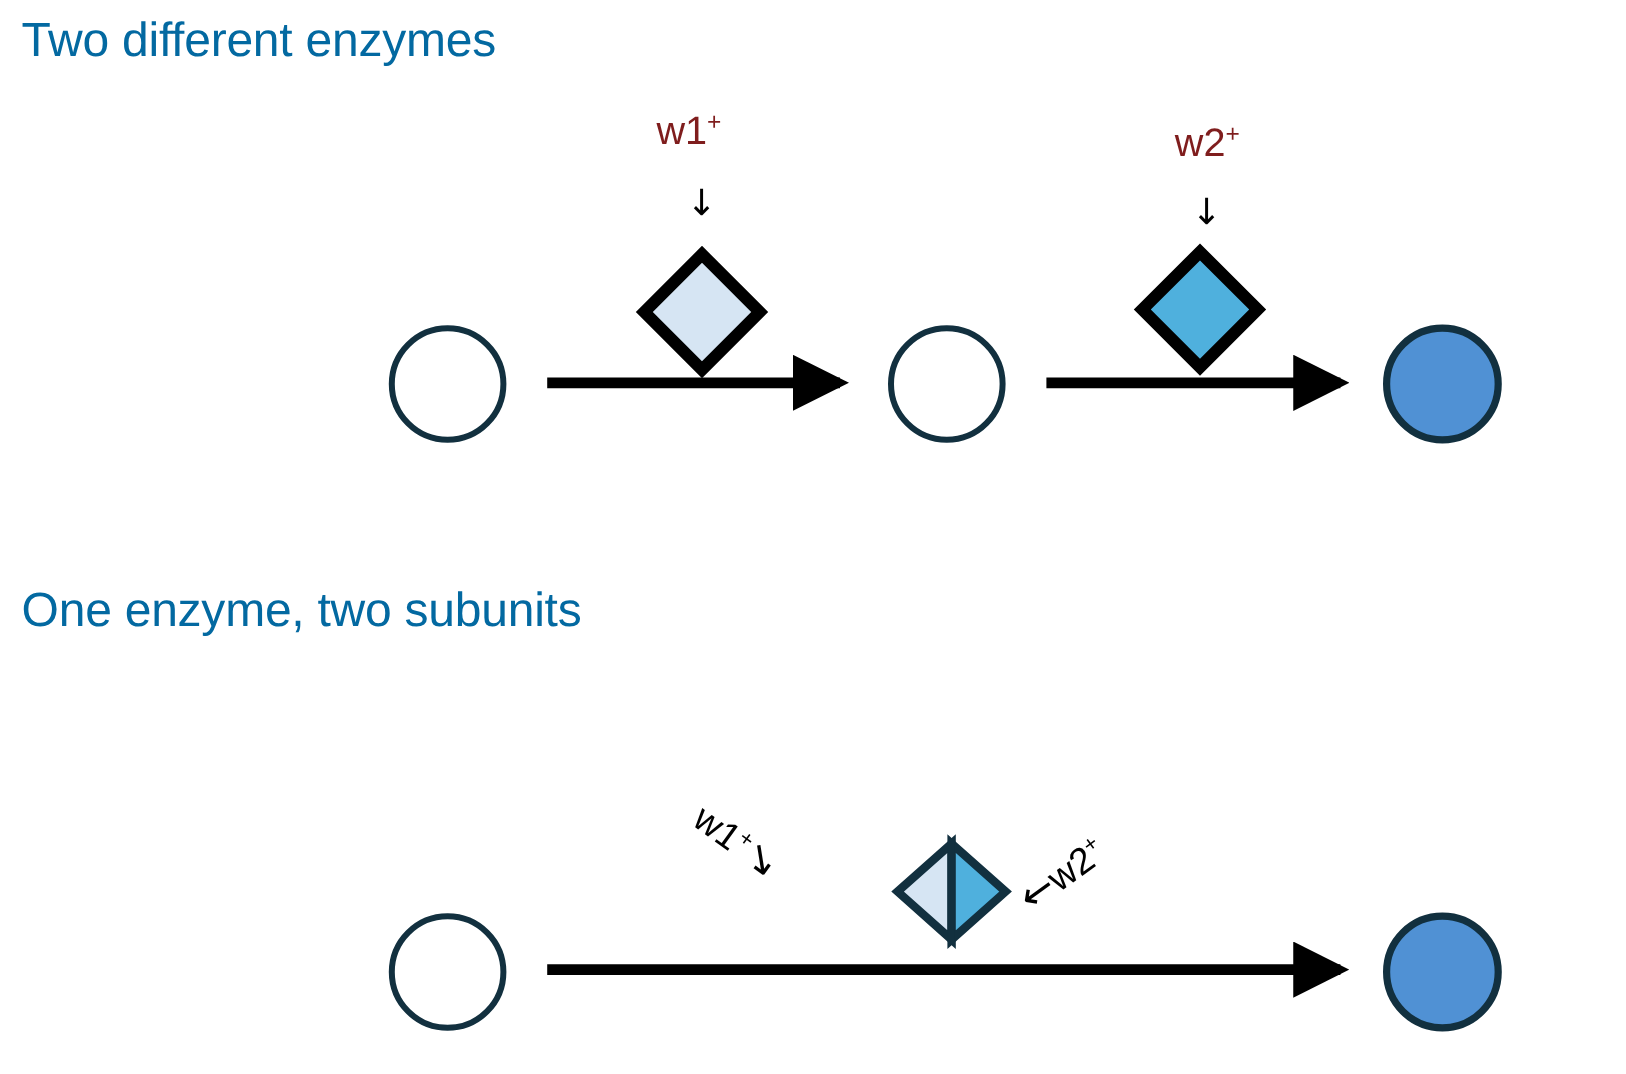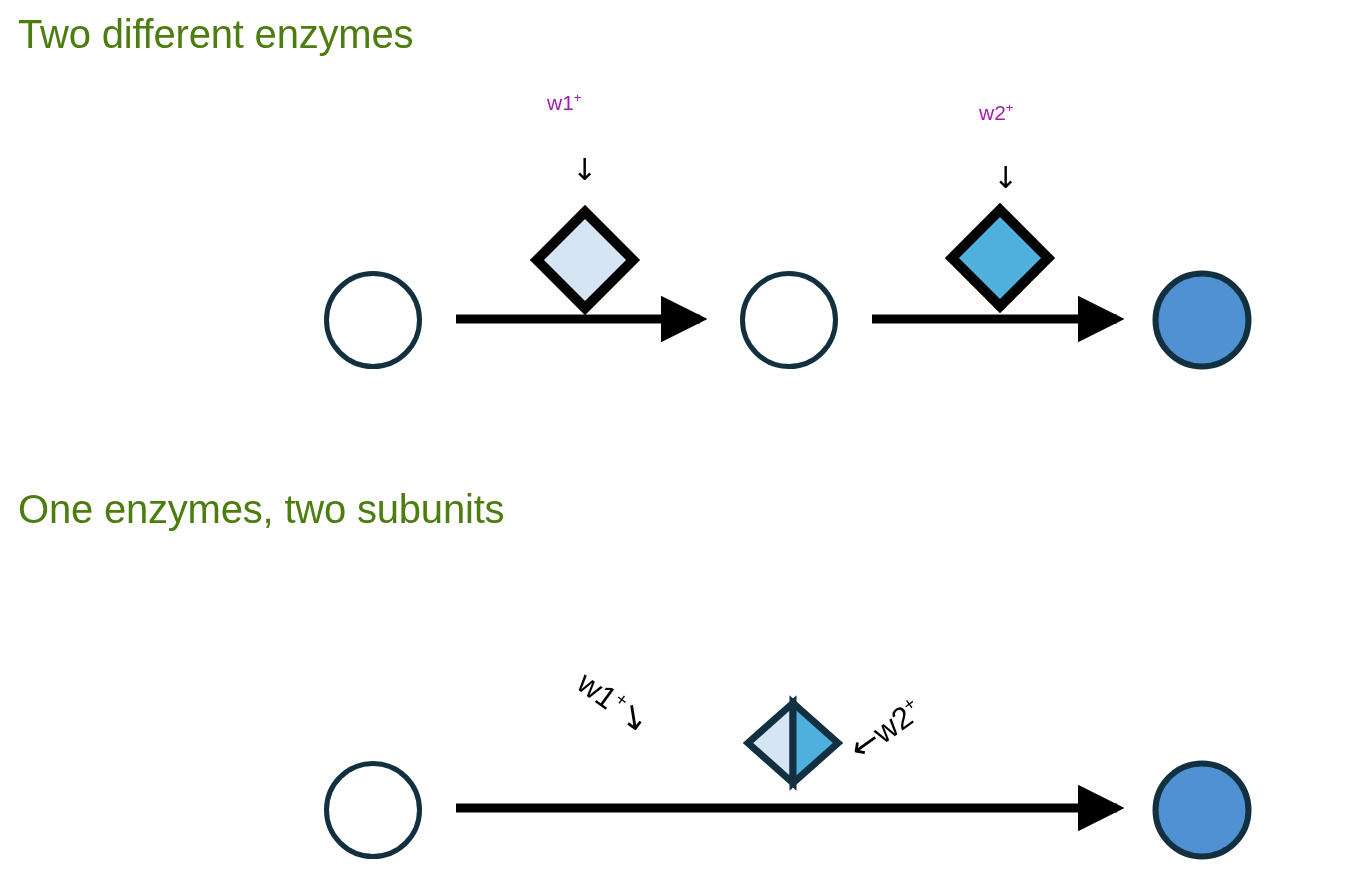--- a/index.html
+++ b/index.html
@@ -13,42 +13,42 @@
     position: relative;
     overflow: hidden;
     font-family: "Liberation Sans", sans-serif;
     color: #000000;
   }
   .panel-title {
     position: absolute;
     font-size: 40px;
     font-weight: 400;
     letter-spacing: -0.2px;
-    color: #4d7c0f;
+    color: #0369a1;
     white-space: nowrap;
     line-height: 1;
   }
   #title-top   { left: 18px; top: 14px; }
   #title-bottom{ left: 18px; top: 489px; }
 
   .diagram-svg {
     position: absolute;
     left: 0;
     top: 0;
     width: 1355px;
     height: 895px;
     pointer-events: none;
   }
 
   .enzyme-label {
     position: absolute;
-    font-size: 21px;
+    font-size: 33px;
     line-height: 1;
     white-space: nowrap;
-    color: #a21caf;
+    color: #7f1d1d;
   }
   .enzyme-label sup {
     font-size: 0.62em;
     vertical-align: super;
     line-height: 0;
   }
   .down-arrow-glyph {
     position: absolute;
     font-size: 30px;
     line-height: 1;
@@ -88,21 +88,21 @@
     top: 738px;
     transform: rotate(-36deg);
     transform-origin: left top;
   }
 </style>
 </head>
 <body>
 
 <div class="panel-title" id="title-top">Two different enzymes</div>
 
-<div class="panel-title" id="title-bottom">One enzymes, two subunits</div>
+<div class="panel-title" id="title-bottom">One enzyme, two subunits</div>
 
 <svg class="diagram-svg" viewBox="0 0 1355 895">
   <defs>
     <marker id="fat-arrow" viewBox="0 0 10 10" refX="8.4" refY="5" markerWidth="5.2" markerHeight="5.2" orient="auto-start-reverse">
       <path d="M 0 0 L 10 5 L 0 10 z" fill="#000000"></path>
     </marker>
   </defs>
 
   <g>
 

